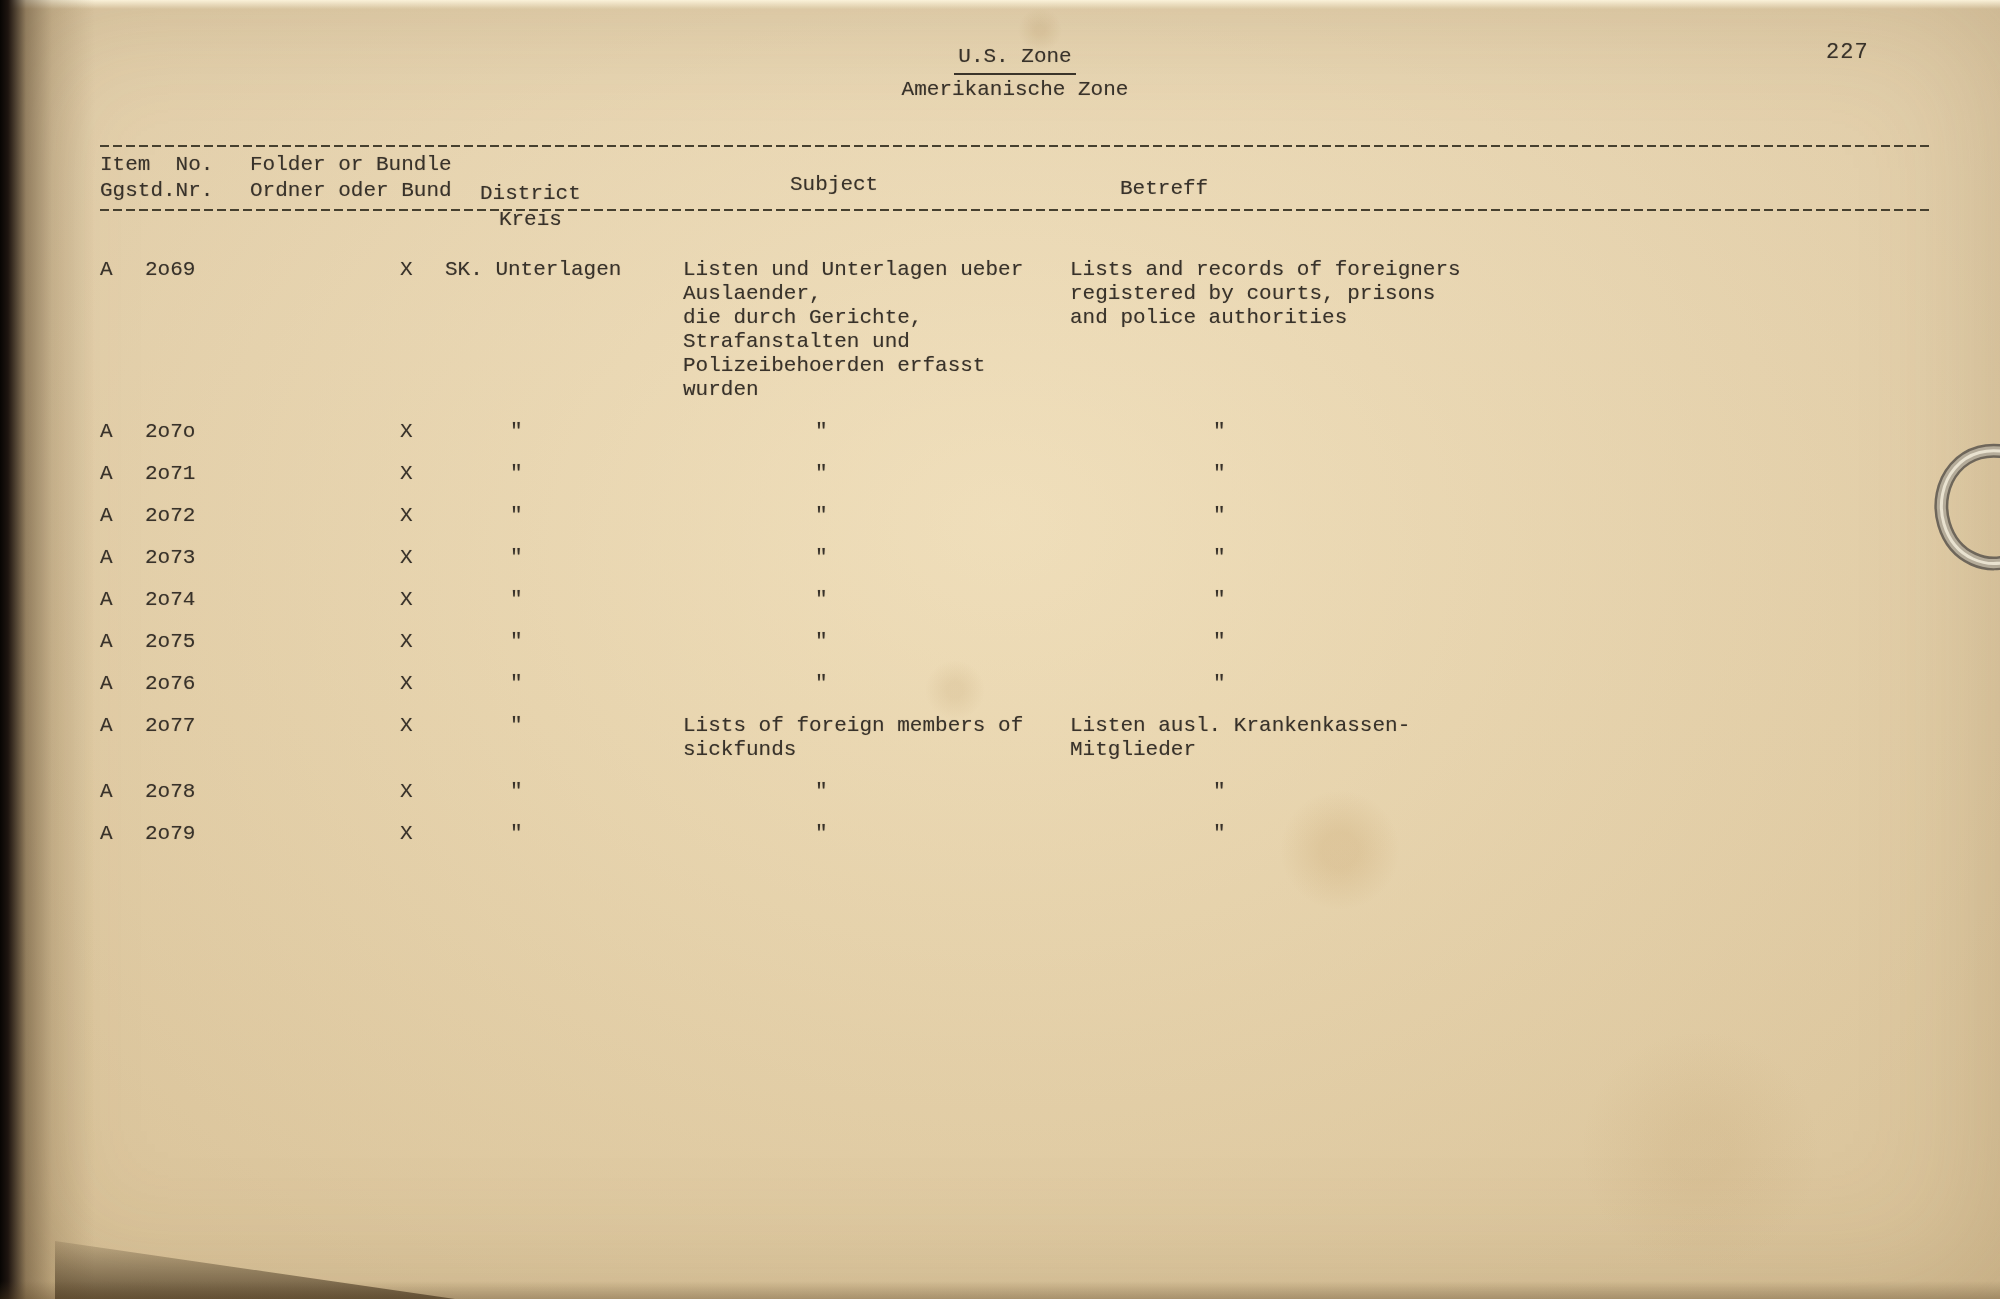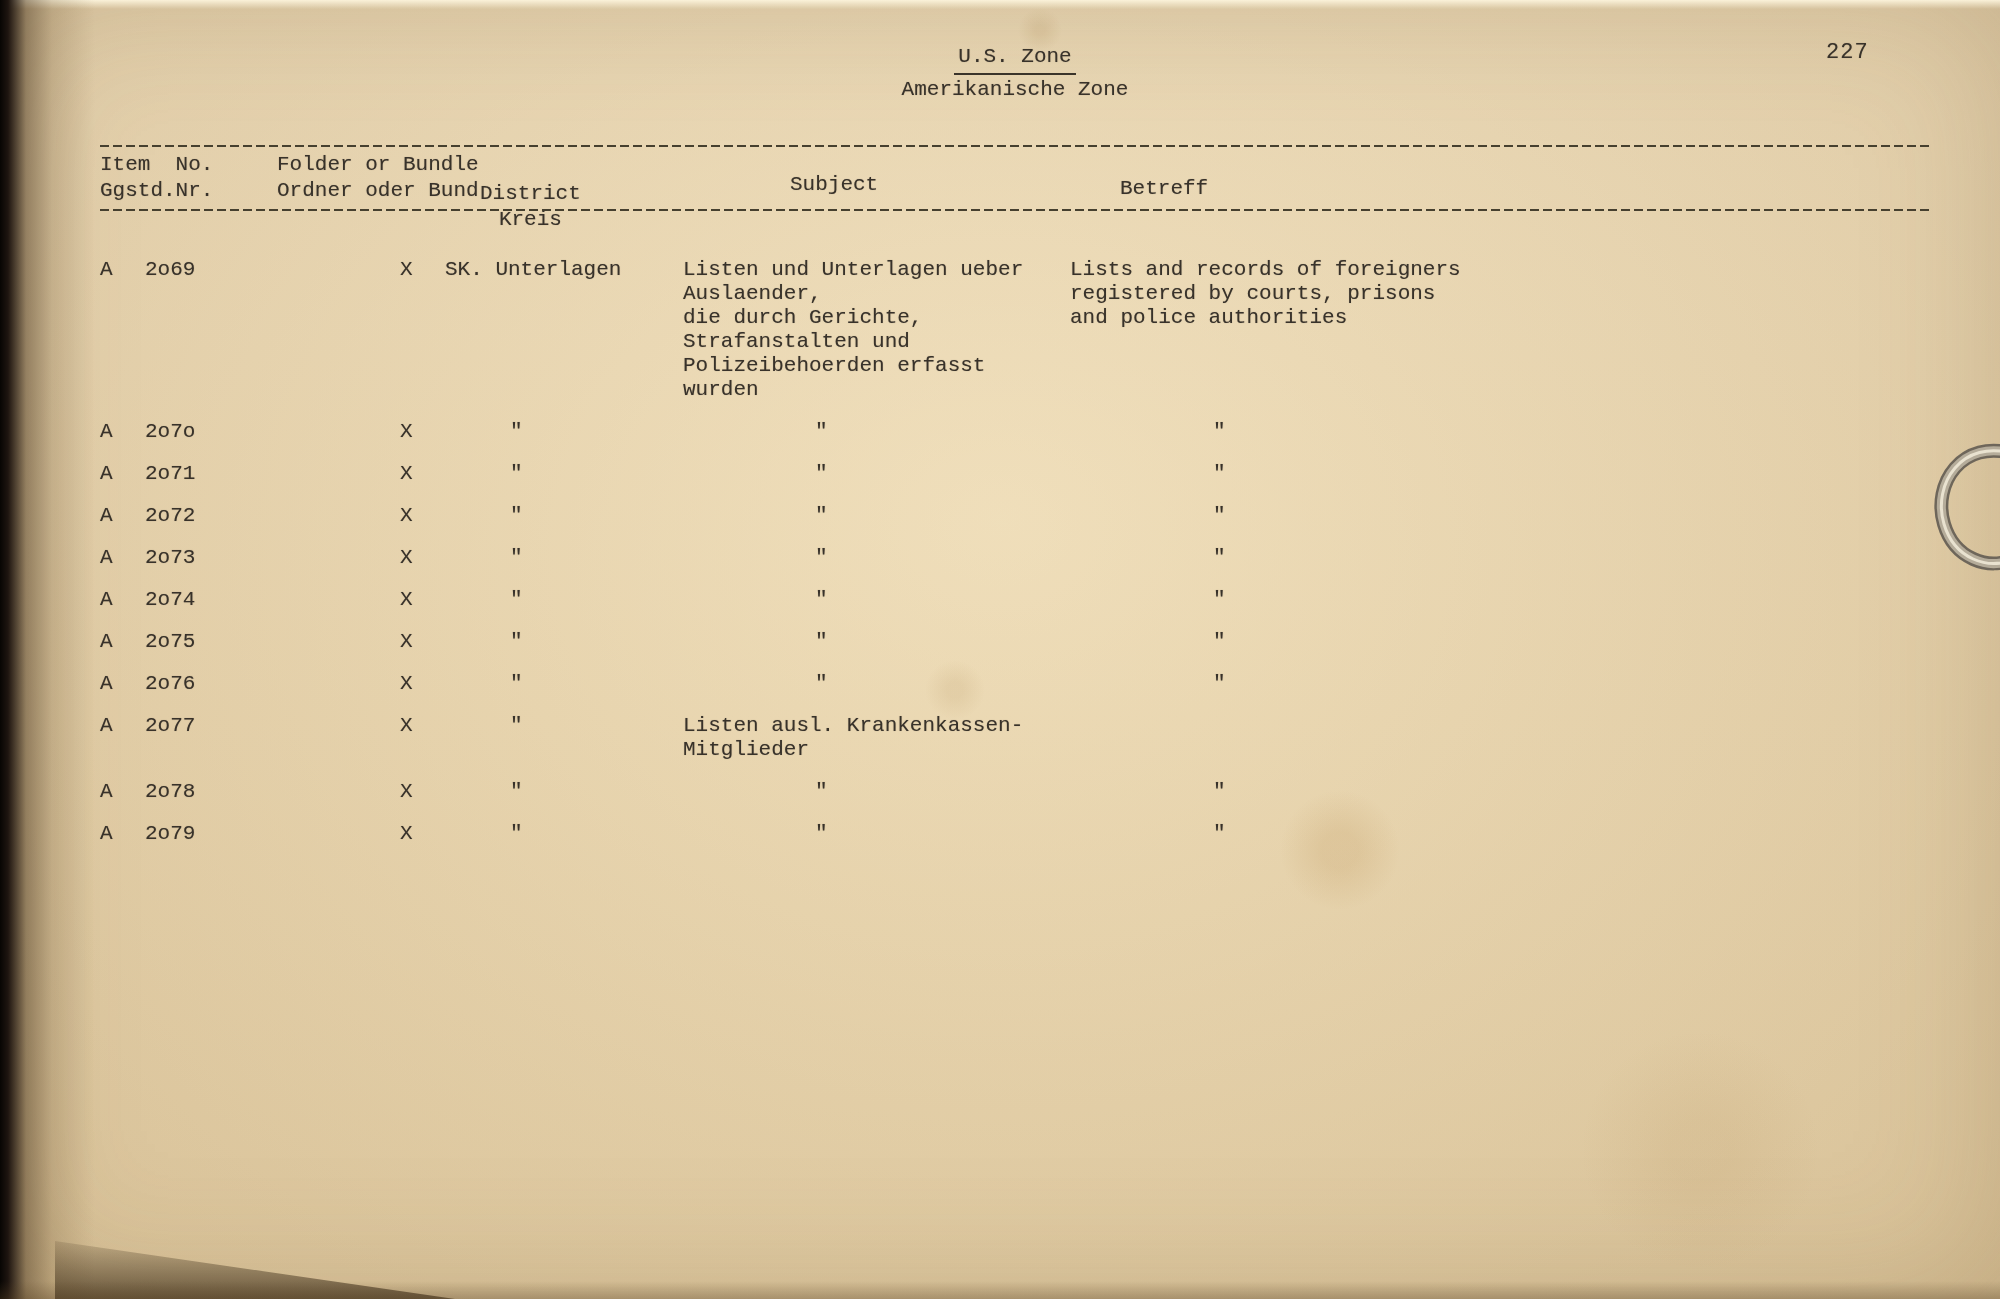--- a/index.html
+++ b/index.html
@@ -37,21 +37,21 @@
   .subtitle{margin-top:0px;}
 
   .rule{position:absolute;left:100px;width:1830px;height:2px;
     background:repeating-linear-gradient(90deg,#46402f 0 9px, rgba(0,0,0,0) 9px 13px);}
   .rule-top{top:145px;}
   .rule-bottom{top:209px;}
 
   .thead{position:absolute;left:100px;top:152px;width:1830px;height:54px;font-size:21px;line-height:26px;text-align:center;}
   .hcell{position:absolute;top:0;white-space:pre;}
   .hcell-item{left:0;}
-  .hcell-folder{left:150px;margin-left:27px;}
+  .hcell-folder{left:150px;}
   .hcell-district{left:380px;margin-top:29px;}
   .hcell-subject{left:690px;padding-top:20px;}
   .hcell-betreff{left:1020px;padding-top:24px;}
 
   .tbody{position:absolute;left:100px;top:258px;width:1860px;font-size:21px;line-height:24px;}
   .row{display:grid;grid-template-columns:45px 255px 45px 238px 387px 1fr;margin-bottom:18px;align-items:start;}
   .cell{white-space:pre-line;}
   .cell-district.ditto{padding-left:65px;}
   .cell-subject.ditto{padding-left:132px;}
   .cell-betreff.ditto{padding-left:143px;}
@@ -154,20 +154,22 @@
         <div class="cell cell-folder">X</div>
         <div class="cell cell-district ditto">"</div>
         <div class="cell cell-subject ditto">"</div>
         <div class="cell cell-betreff ditto">"</div>
       </div>
       <div class="row">
         <div class="cell cell-item-prefix">A</div>
         <div class="cell cell-item-no">2o77</div>
         <div class="cell cell-folder">X</div>
         <div class="cell cell-district ditto">"</div>
+        <div class="cell cell-subject">Lists of foreign members of
+sickfunds</div>
         <div class="cell cell-betreff">Listen ausl. Krankenkassen-
 Mitglieder</div>
       </div>
       <div class="row">
         <div class="cell cell-item-prefix">A</div>
         <div class="cell cell-item-no">2o78</div>
         <div class="cell cell-folder">X</div>
         <div class="cell cell-district ditto">"</div>
         <div class="cell cell-subject ditto">"</div>
         <div class="cell cell-betreff ditto">"</div>

